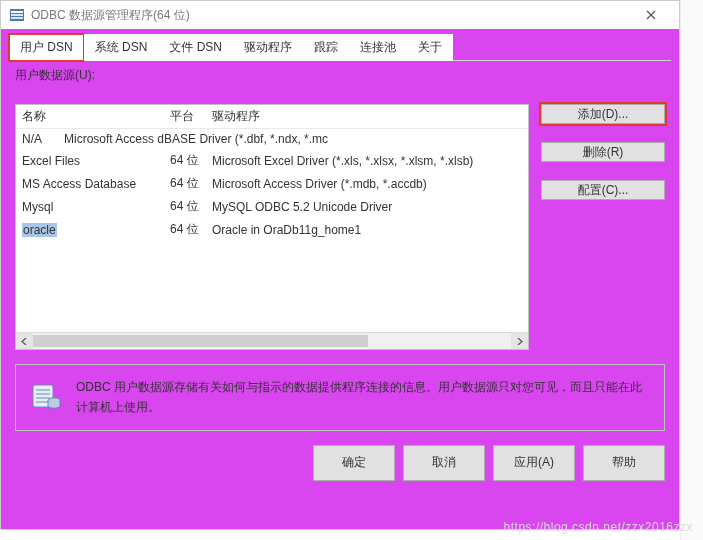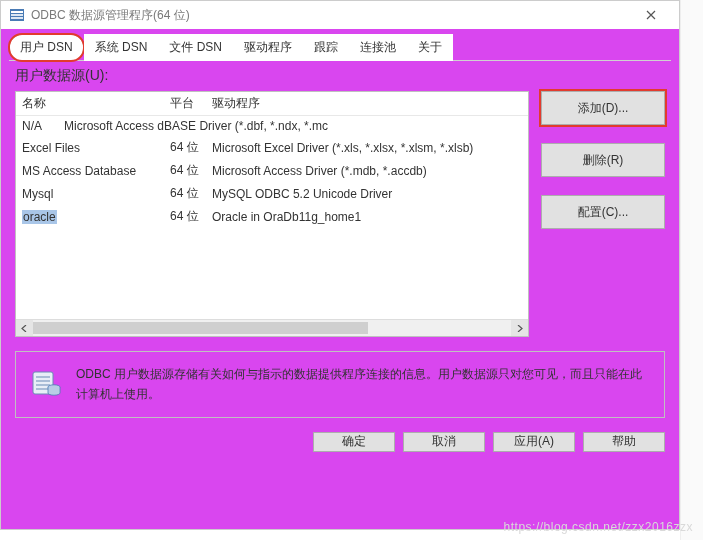--- a/index.html
+++ b/index.html
@@ -52,30 +52,29 @@
     cursor: default;
   }
   .tab.active {
     border-color: #d0d0d0;
     background: #fff;
     border-bottom: 1px solid #fff;
   }
   .tab.highlight {
     outline: 2px solid #e23b2e;
     outline-offset: -1px;
-    border-radius: 13px;
   }
   .content {
     position: absolute;
     top: 56px; left: 0; right: 0; bottom: 0;
     padding: 10px 14px 12px 14px;
   }
   .section-label {
-    font-size: 14px;
-    margin-bottom: 6px;
+    font-size: 12px;
+    margin-bottom: 20px;
   }
   .main-row { display: flex; gap: 12px; }
   .grid-wrap {
     flex: 1;
     border: 1px solid #c0c0c0;
     background: #fff;
     height: 246px;
     display: flex;
     flex-direction: column;
   }
@@ -105,21 +104,21 @@
     align-items: stretch;
   }
   .hs-btn {
     width: 17px; background: #e5e5e5; display: flex; align-items: center; justify-content: center;
     color: #666; font-size: 10px;
   }
   .hs-track { flex: 1; position: relative; background: #f0f0f0; }
   .hs-thumb { position: absolute; left: 0; top: 2px; bottom: 2px; width: 70%; background: #cfcfcf; }
   .btn-col { width: 124px; display: flex; flex-direction: column; gap: 18px; }
   .win-btn {
-    height: 34px;
+    height: 20px;
     border: 1px solid #adadad;
     background: #e1e1e1;
     font-size: 12px;
     display: flex; align-items: center; justify-content: center;
     cursor: default;
   }
   .win-btn.highlight { outline: 2px solid #e23b2e; outline-offset: 0; }
   .info-box {
     margin-top: 14px;
     border: 1px solid #c0c0c0;
@@ -134,21 +133,21 @@
     display: inline-flex;
     margin-top: 2px;
   }
   .info-text { font-size: 12px; line-height: 1.7; color: #333; }
   .bottom-bar {
     display: flex;
     justify-content: flex-end;
     gap: 8px;
     margin-top: 14px;
   }
-  .bottom-bar .win-btn { width: 82px; height: 20px; }
+  .bottom-bar .win-btn { width: 82px; height: 36px; }
   .right-pane {
     position: absolute;
     top: 0; left: 680px; width: 23px; height: 540px;
     background: #fafafa;
     border-left: 1px solid #eee;
   }
   .watermark {
     position: absolute;
     bottom: 6px; right: 10px;
     color: #d9d9d9;

